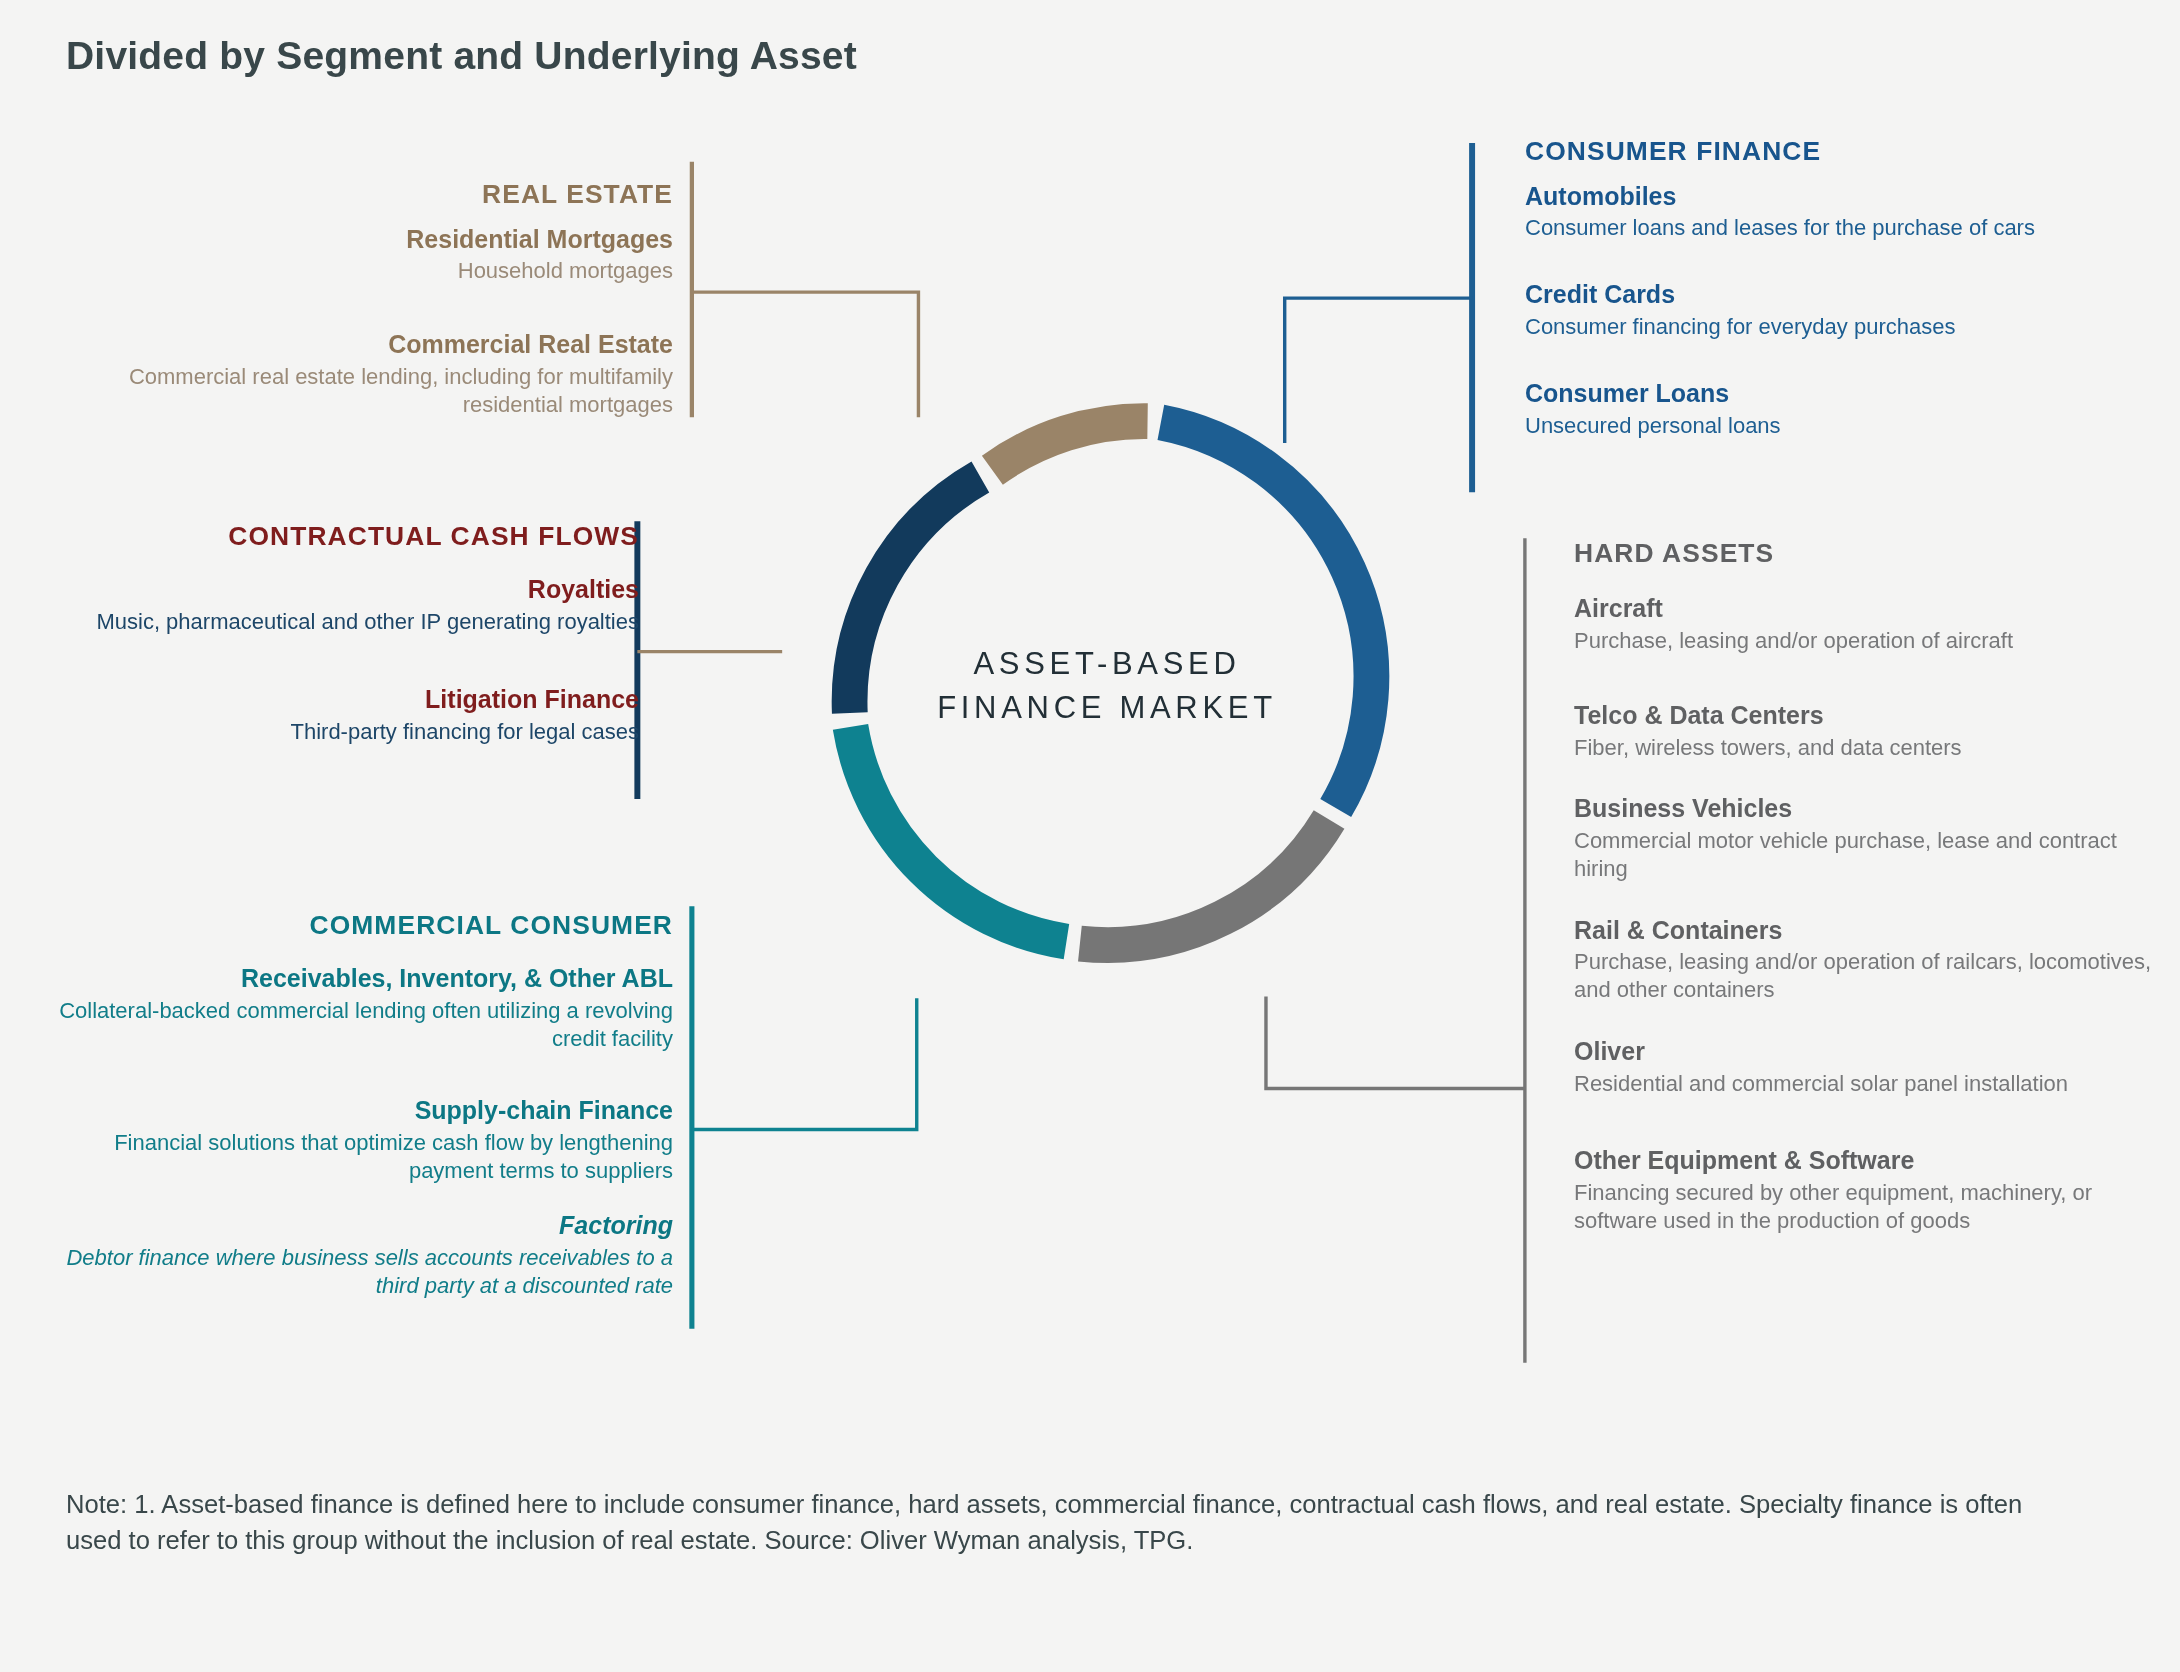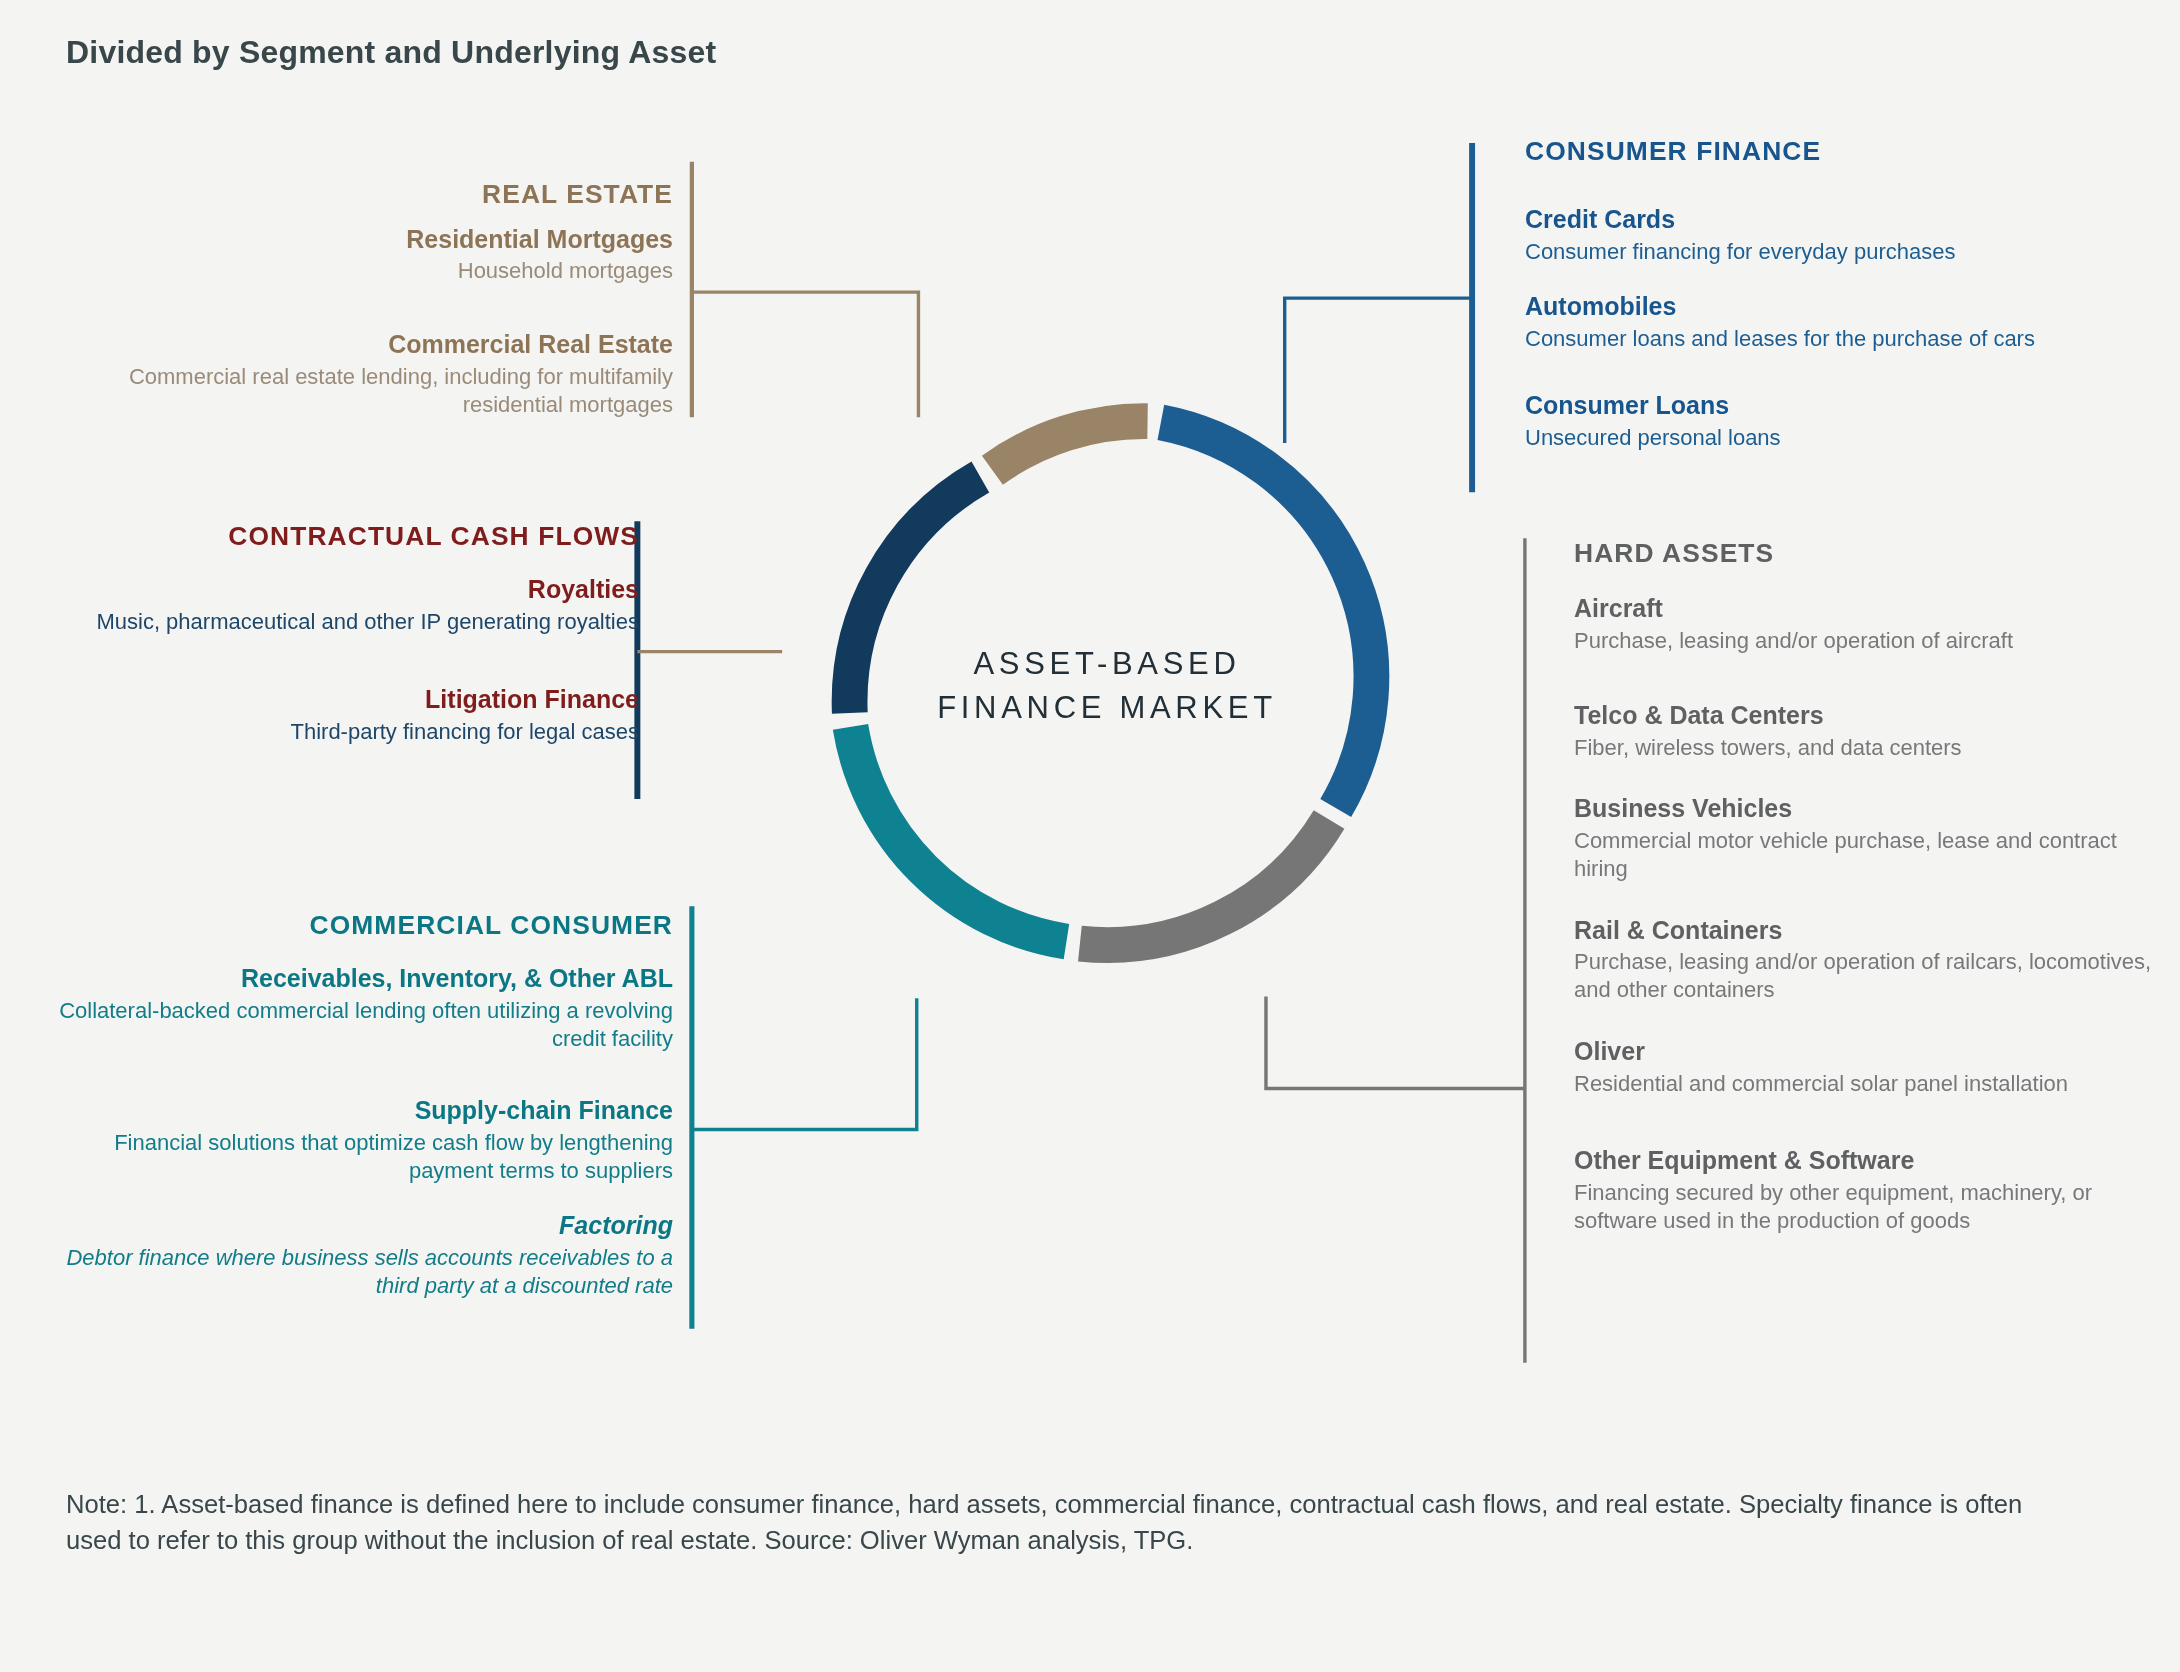--- a/index.html
+++ b/index.html
@@ -9,21 +9,21 @@
     font-family:"Liberation Sans", sans-serif;
     position:relative;
     overflow:hidden;
     -webkit-font-smoothing:antialiased;
   }
   .page{position:absolute;inset:0;}
 
   
   #page-title{
     position:absolute;left:66px;top:34px;
-    font-size:32px;font-weight:bold;letter-spacing:0.2px;
+    font-size:39px;font-weight:bold;letter-spacing:0.2px;
     color:#39474a;
   }
 
   
   #donut-wrap{
     position:absolute;left:813px;top:392px;width:588px;height:588px;
   }
   #donut-svg{display:block;width:588px;height:588px;}
   #donut-center{
     position:absolute;left:0;top:0;width:588px;height:588px;
@@ -159,27 +159,27 @@
       <div class="item-desc">Financial solutions that optimize cash flow by lengthening payment terms to suppliers</div>
     </div>
     <div class="item" style="font-style:italic;">
       <div class="item-name">Factoring</div>
       <div class="item-desc">Debtor finance where business sells accounts receivables to a third party at a discounted rate</div>
     </div>
   </div>
 
   <div class="panel c-consfin align-left" id="panel-consumer">
     <div class="cat-title">CONSUMER FINANCE</div>
+    <div class="item" style="margin-top:12px;">
+      <div class="item-name">Automobiles</div>
+      <div class="item-desc">Consumer loans and leases for the purchase of cars</div>
+    </div>
     <div class="item" style="margin-top:37px;">
       <div class="item-name">Credit Cards</div>
       <div class="item-desc">Consumer financing for everyday purchases</div>
-    </div>
-    <div class="item" style="margin-top:12px;">
-      <div class="item-name">Automobiles</div>
-      <div class="item-desc">Consumer loans and leases for the purchase of cars</div>
     </div>
     <div class="item" style="margin-top:37px;">
       <div class="item-name">Consumer Loans</div>
       <div class="item-desc">Unsecured personal loans</div>
     </div>
   </div>
 
   <div class="panel c-hard align-left" id="panel-hard">
     <div class="cat-title">HARD ASSETS</div>
     <div class="item" style="margin-top:24px;">

